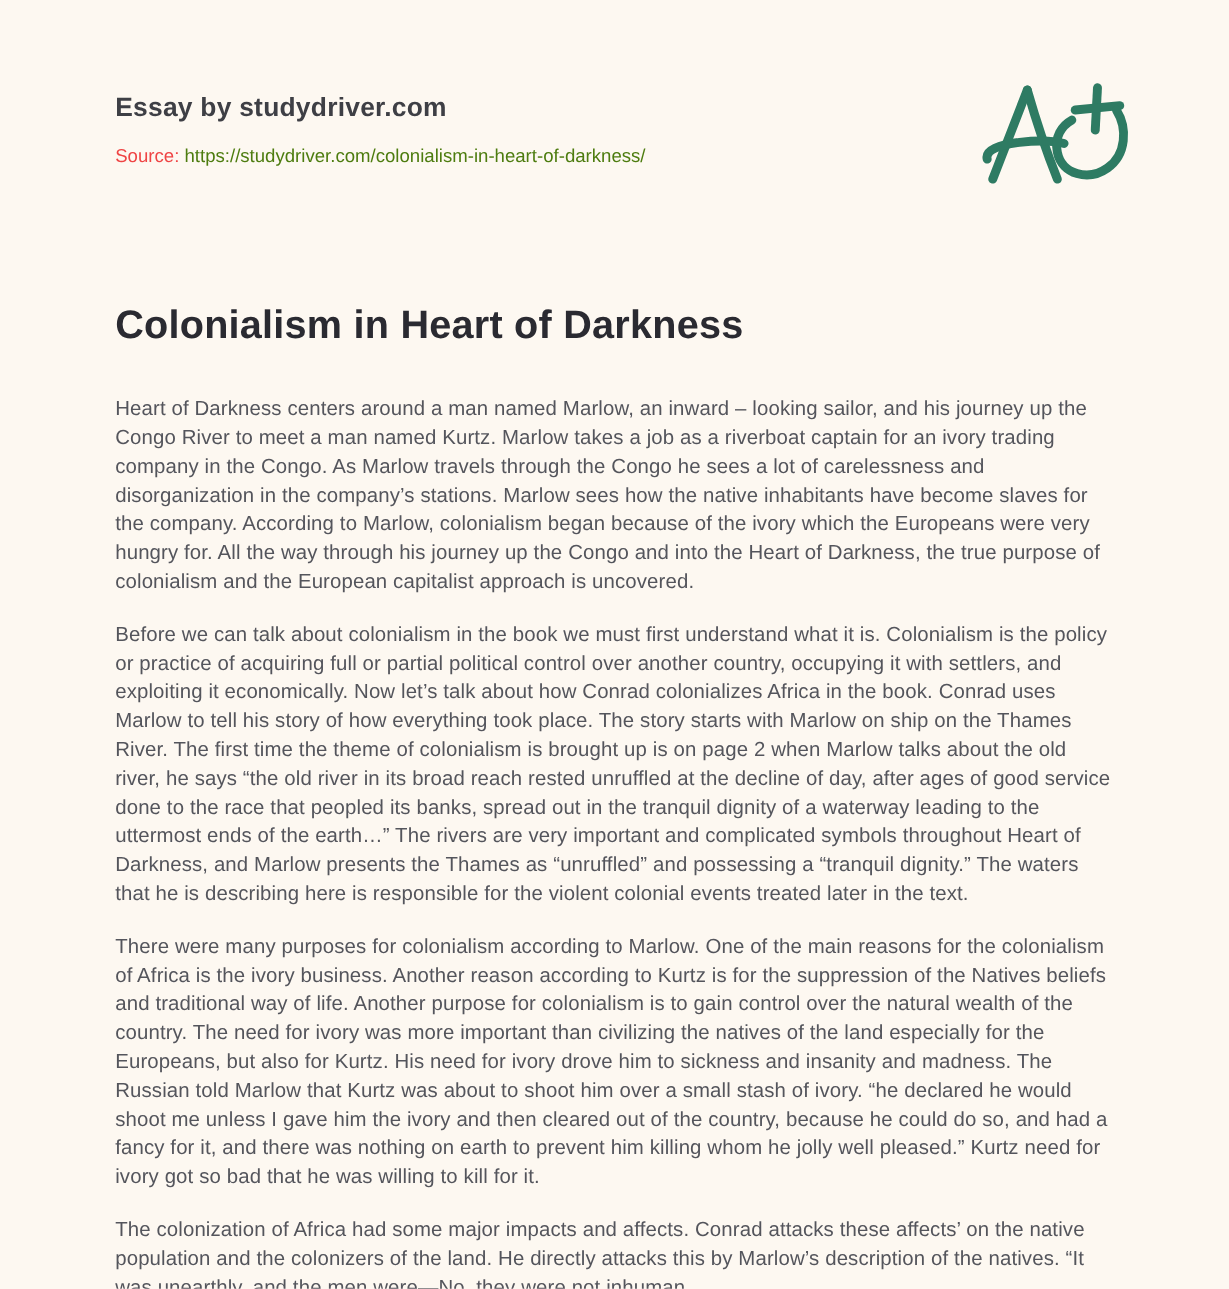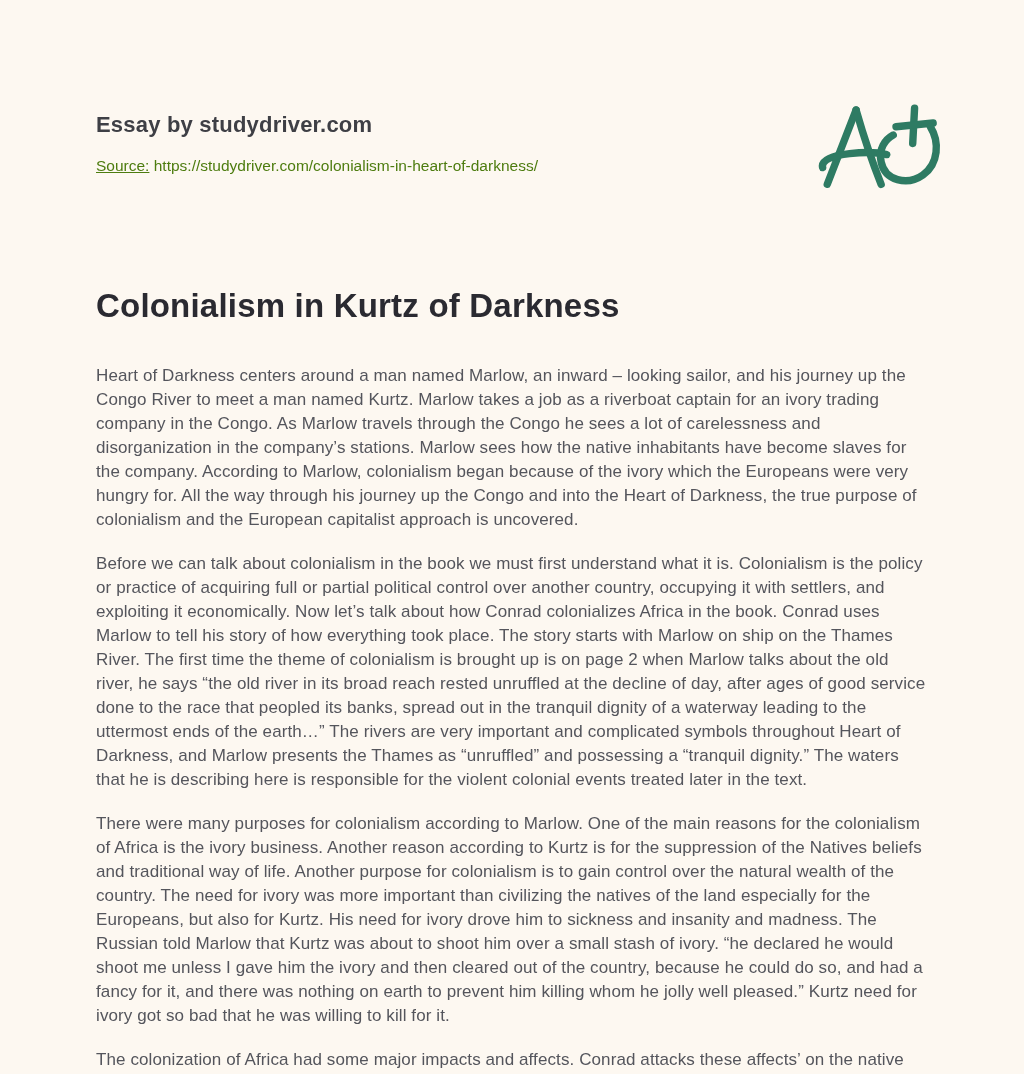--- a/index.html
+++ b/index.html
@@ -7,36 +7,36 @@
     width: 1024px;
     height: 1074px;
     overflow: hidden;
     background: #fdf8f1;
     font-family: "Liberation Sans", sans-serif;
   }
   .page {
     position: relative;
     width: 1024px;
     height: 848px;
-    padding: 112px 96px 0 96px;
+    padding: 77px 96px 0 96px;
   }
   .header { position: relative; }
   .site-title {
     font-size: 22px;
     line-height: 26px;
     font-weight: 700;
     color: #3e3f45;
     letter-spacing: 0.2px;
   }
   .source-row {
     margin-top: 17px;
     font-size: 15.5px;
     line-height: 22px;
   }
-  .source-label { color: #4d7c0f; text-decoration: underline; }
+  .source-label { color: #ef4444; }
   .source-link {
     color: #4d7c0f;
     text-decoration: none;
   }
   .logo {
     position: absolute;
     left: 722px;  
     top: -11px;   
     width: 130px;
     height: 96px;
@@ -81,21 +81,21 @@
 
         <path d="M104,6 L102,44"></path>
 
         <path d="M84,26 L124,22"></path>
 
         <path d="M121,26 C131,42 130,66 113,78 C96,90 72,84 68,64 C65,50 72,40 81,35"></path>
       </svg>
     </div>
   </div>
 
-  <h1 class="article-title">Colonialism in Kurtz of Darkness</h1>
+  <h1 class="article-title">Colonialism in Heart of Darkness</h1>
 
   <div class="essay-body">
     <p>Heart of Darkness centers around a man named Marlow, an inward – looking sailor, and his journey up the Congo River to meet a man named Kurtz. Marlow takes a job as a riverboat captain for an ivory trading company in the Congo. As Marlow travels through the Congo he sees a lot of carelessness and disorganization in the company’s stations. Marlow sees how the native inhabitants have become slaves for the company. According to Marlow, colonialism began because of the ivory which the Europeans were very hungry for. All the way through his journey up the Congo and into the Heart of Darkness, the true purpose of colonialism and the European capitalist approach is uncovered.</p>
     <p>Before we can talk about colonialism in the book we must first understand what it is. Colonialism is the policy or practice of acquiring full or partial political control over another country, occupying it with settlers, and exploiting it economically. Now let’s talk about how Conrad colonializes Africa in the book. Conrad uses Marlow to tell his story of how everything took place. The story starts with Marlow on ship on the Thames River. The first time the theme of colonialism is brought up is on page 2 when Marlow talks about the old river, he says “the old river in its broad reach rested unruffled at the decline of day, after ages of good service done to the race that peopled its banks, spread out in the tranquil dignity of a waterway leading to the uttermost ends of the earth…” The rivers are very important and complicated symbols throughout Heart of Darkness, and Marlow presents the Thames as “unruffled” and possessing a “tranquil dignity.” The waters that he is describing here is responsible for the violent colonial events treated later in the text.</p>
     <p>There were many purposes for colonialism according to Marlow. One of the main reasons for the colonialism of Africa is the ivory business. Another reason according to Kurtz is for the suppression of the Natives beliefs and traditional way of life. Another purpose for colonialism is to gain control over the natural wealth of the country. The need for ivory was more important than civilizing the natives of the land especially for the Europeans, but also for Kurtz. His need for ivory drove him to sickness and insanity and madness. The Russian told Marlow that Kurtz was about to shoot him over a small stash of ivory. “he declared he would shoot me unless I gave him the ivory and then cleared out of the country, because he could do so, and had a fancy for it, and there was nothing on earth to prevent him killing whom he jolly well pleased.” Kurtz need for ivory got so bad that he was willing to kill for it.</p>
     <p>The colonization of Africa had some major impacts and affects. Conrad attacks these affects’ on the native population and the colonizers of the land. He directly attacks this by Marlow’s description of the natives. “It was unearthly, and the men were—No, they were not inhuman.</p>
   </div>
 
 </div>
 

